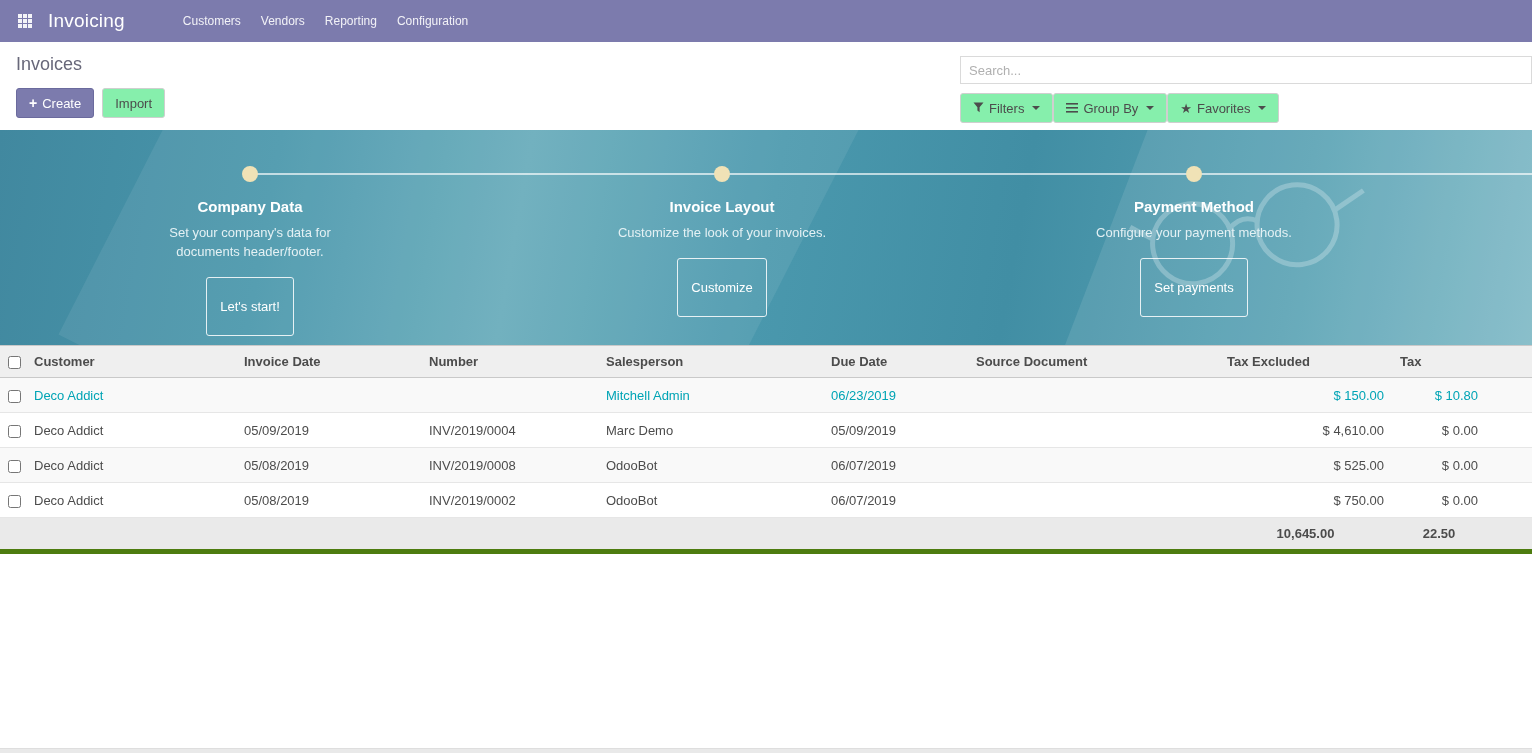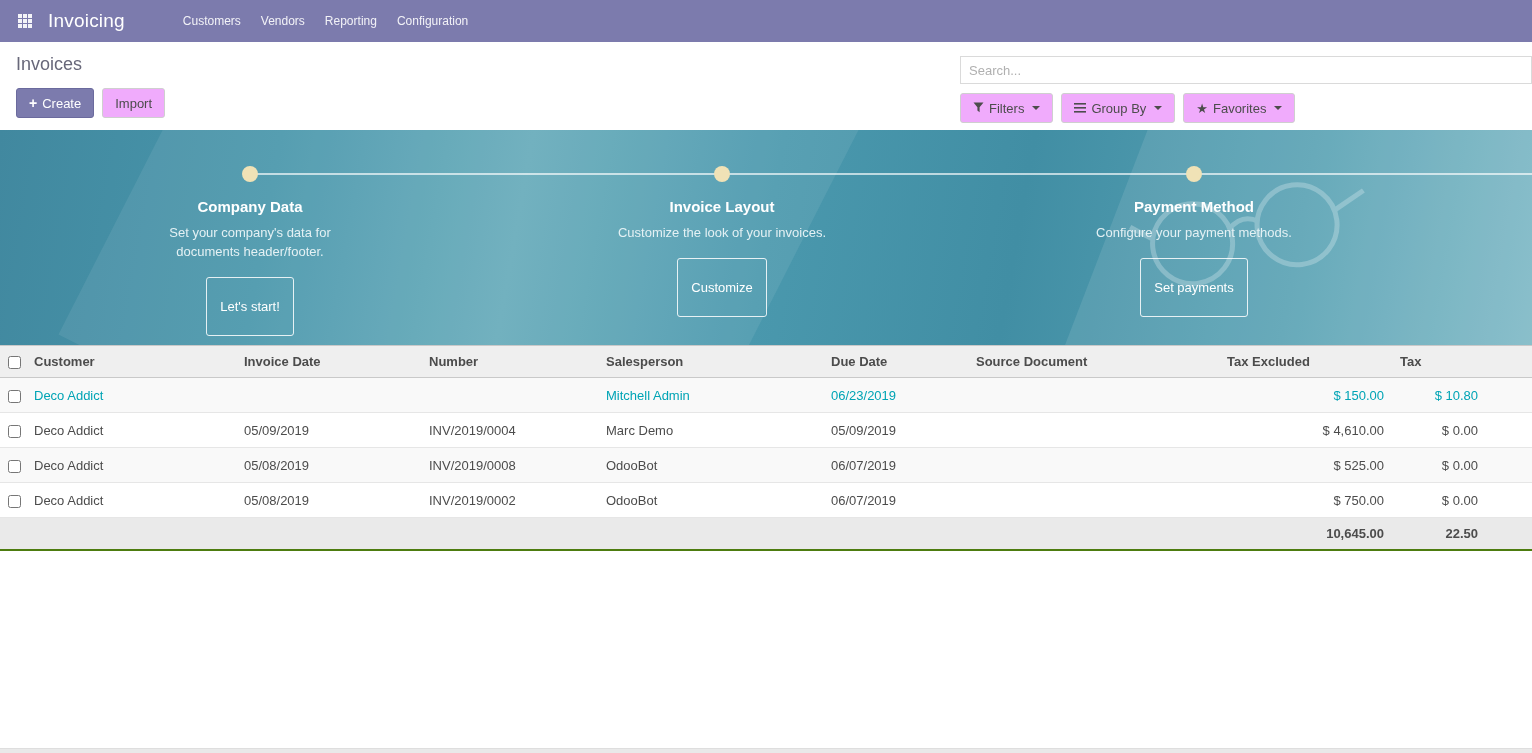--- a/index.html
+++ b/index.html
@@ -36,21 +36,21 @@
   .control-panel { position: relative; height: 88px; padding: 12px 0 0 16px; }
   .page-title { font-size: 18px; color: #68687a; }
   .cp-buttons { margin-top: 13px; display: flex; gap: 8px; }
   .btn {
     font-family: "Liberation Sans", sans-serif;
     font-size: 13px;
     height: 30px;
     padding: 0 12px;
     border-radius: 3px;
     border: 1px solid #cfcfcf;
-    background: #f0abfc;
+    background: #86efac;
     color: #4c4c4c;
     display: inline-flex;
     align-items: center;
     gap: 5px;
     cursor: pointer;
   }
   .btn-primary { background: #7c7bad; border-color: #6b6a9d; color: #fff; }
   .plus-glyph { font-weight: bold; font-size: 14px; line-height: 1; }
 
   .cp-right { position: absolute; top: 14px; right: 0; width: 572px; }
@@ -58,21 +58,21 @@
     width: 100%;
     height: 28px;
     border: 1px solid #dadada;
     padding: 4px 8px;
     font-family: "Liberation Sans", sans-serif;
     font-size: 13px;
     color: #555;
     outline: none;
   }
   .search-input::placeholder { color: #b0b0b0; }
-  .filter-row { margin-top: 9px; display: flex; gap: 8px; }
+  .filter-row { margin-top: 9px; display: flex; }
   .caret {
     width: 0; height: 0;
     border-left: 4px solid transparent;
     border-right: 4px solid transparent;
     border-top: 4px solid #4c4c4c;
     margin-left: 3px;
   }
   .star-glyph { font-size: 13px; line-height: 1; color: #4c4c4c; }
 
   
@@ -159,23 +159,24 @@
     padding: 10px 8px 9px;
     border-bottom: 1px solid #e6e6e6;
     white-space: nowrap;
     overflow: hidden;
   }
   .list-table tbody tr:nth-child(odd) { background: #f9f9f9; }
   .list-table tbody tr { cursor: pointer; }
   .list-table tfoot td {
     background: #eaeaea;
     border-top: 1px solid #c9c9c9;
-    border-bottom: 2px solid #4d7c0f;
+    border-bottom: 5px solid #4d7c0f;
     font-weight: bold;
     padding: 8px;
+    text-align: center;
   }
   .cb-cell { padding-left: 8px !important; }
   .num { text-align: right; }
   .teal { color: #00a4b5; }
   input[type="checkbox"] { width: 13px; height: 13px; margin: 0; vertical-align: middle; }
 
   .bottom-scrollbar {
     position: absolute;
     left: 0; right: 0; bottom: 0;
     height: 5px;

